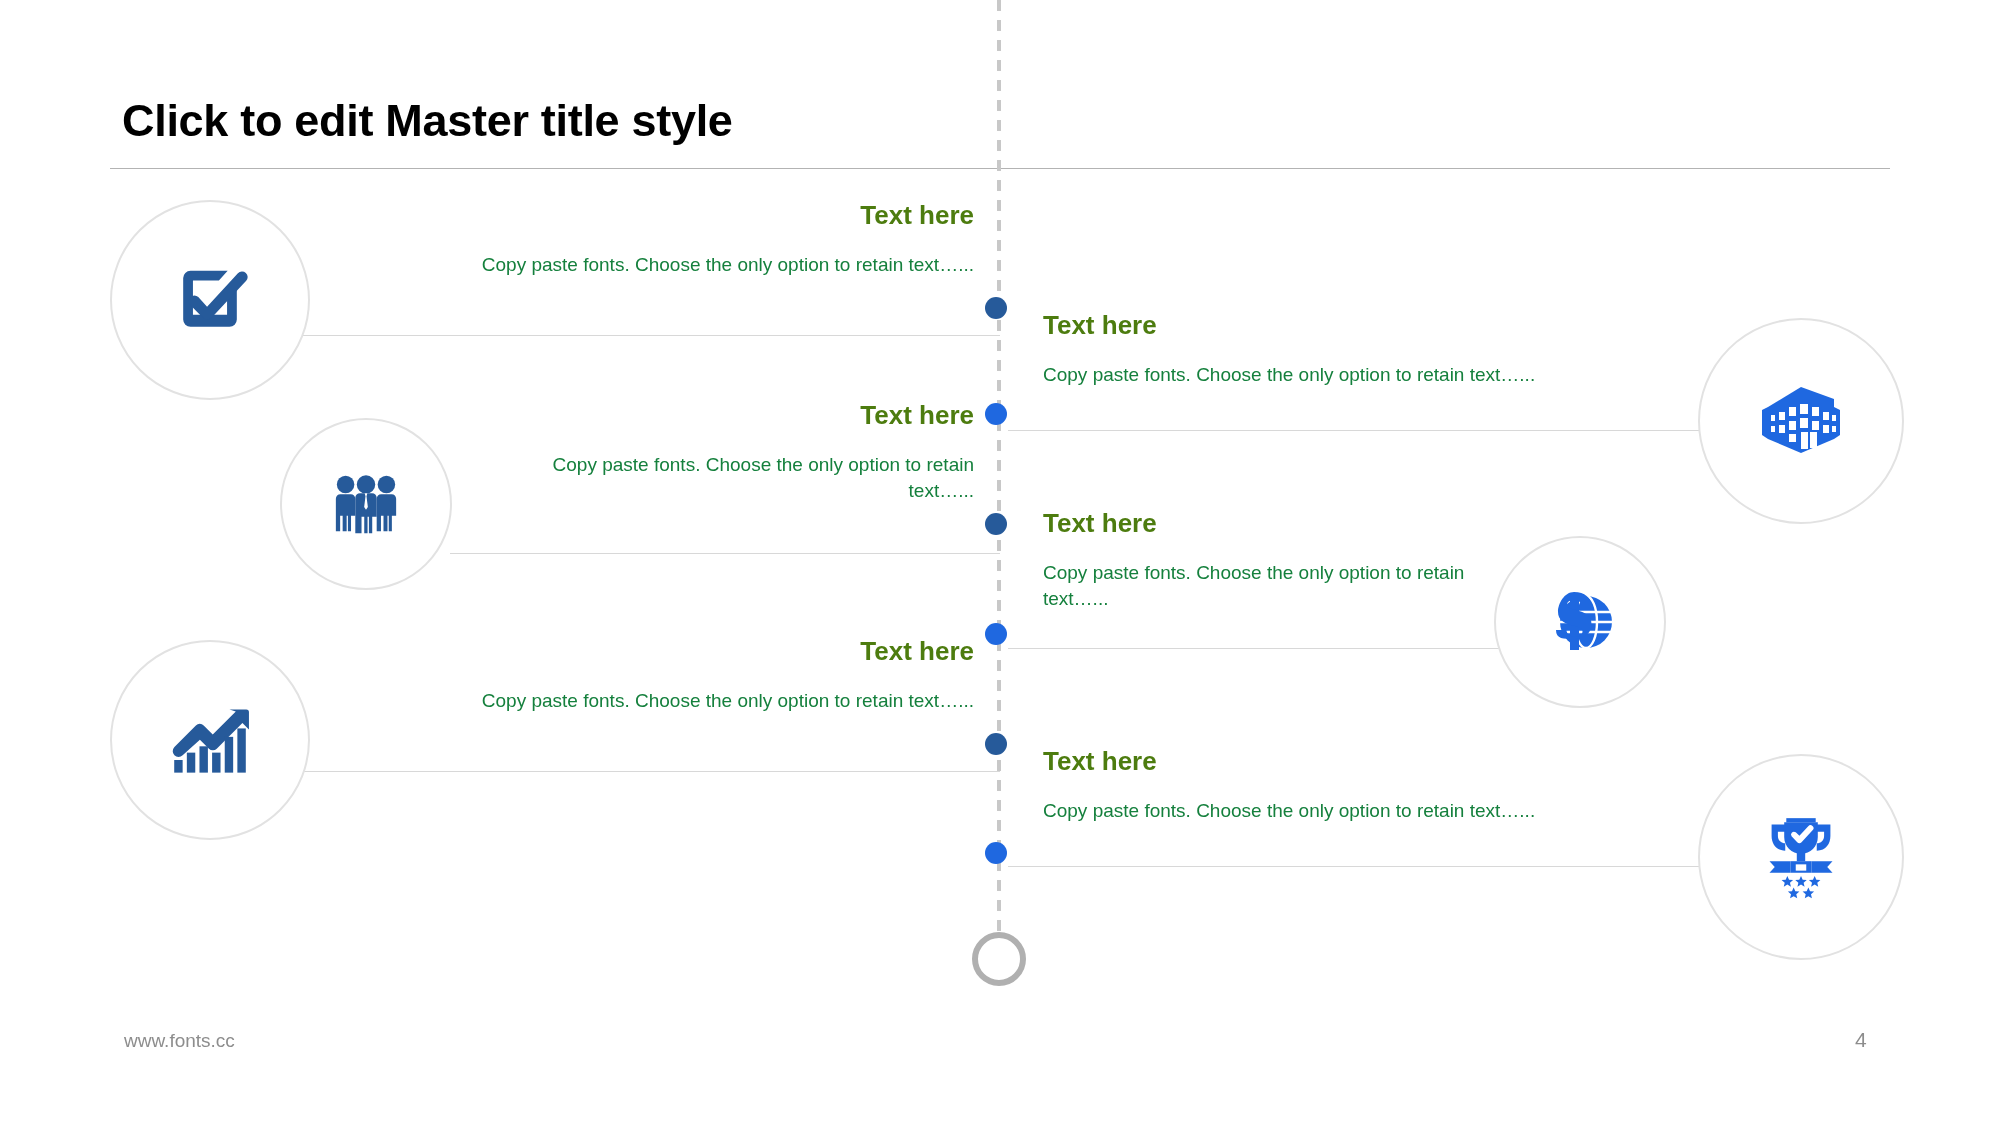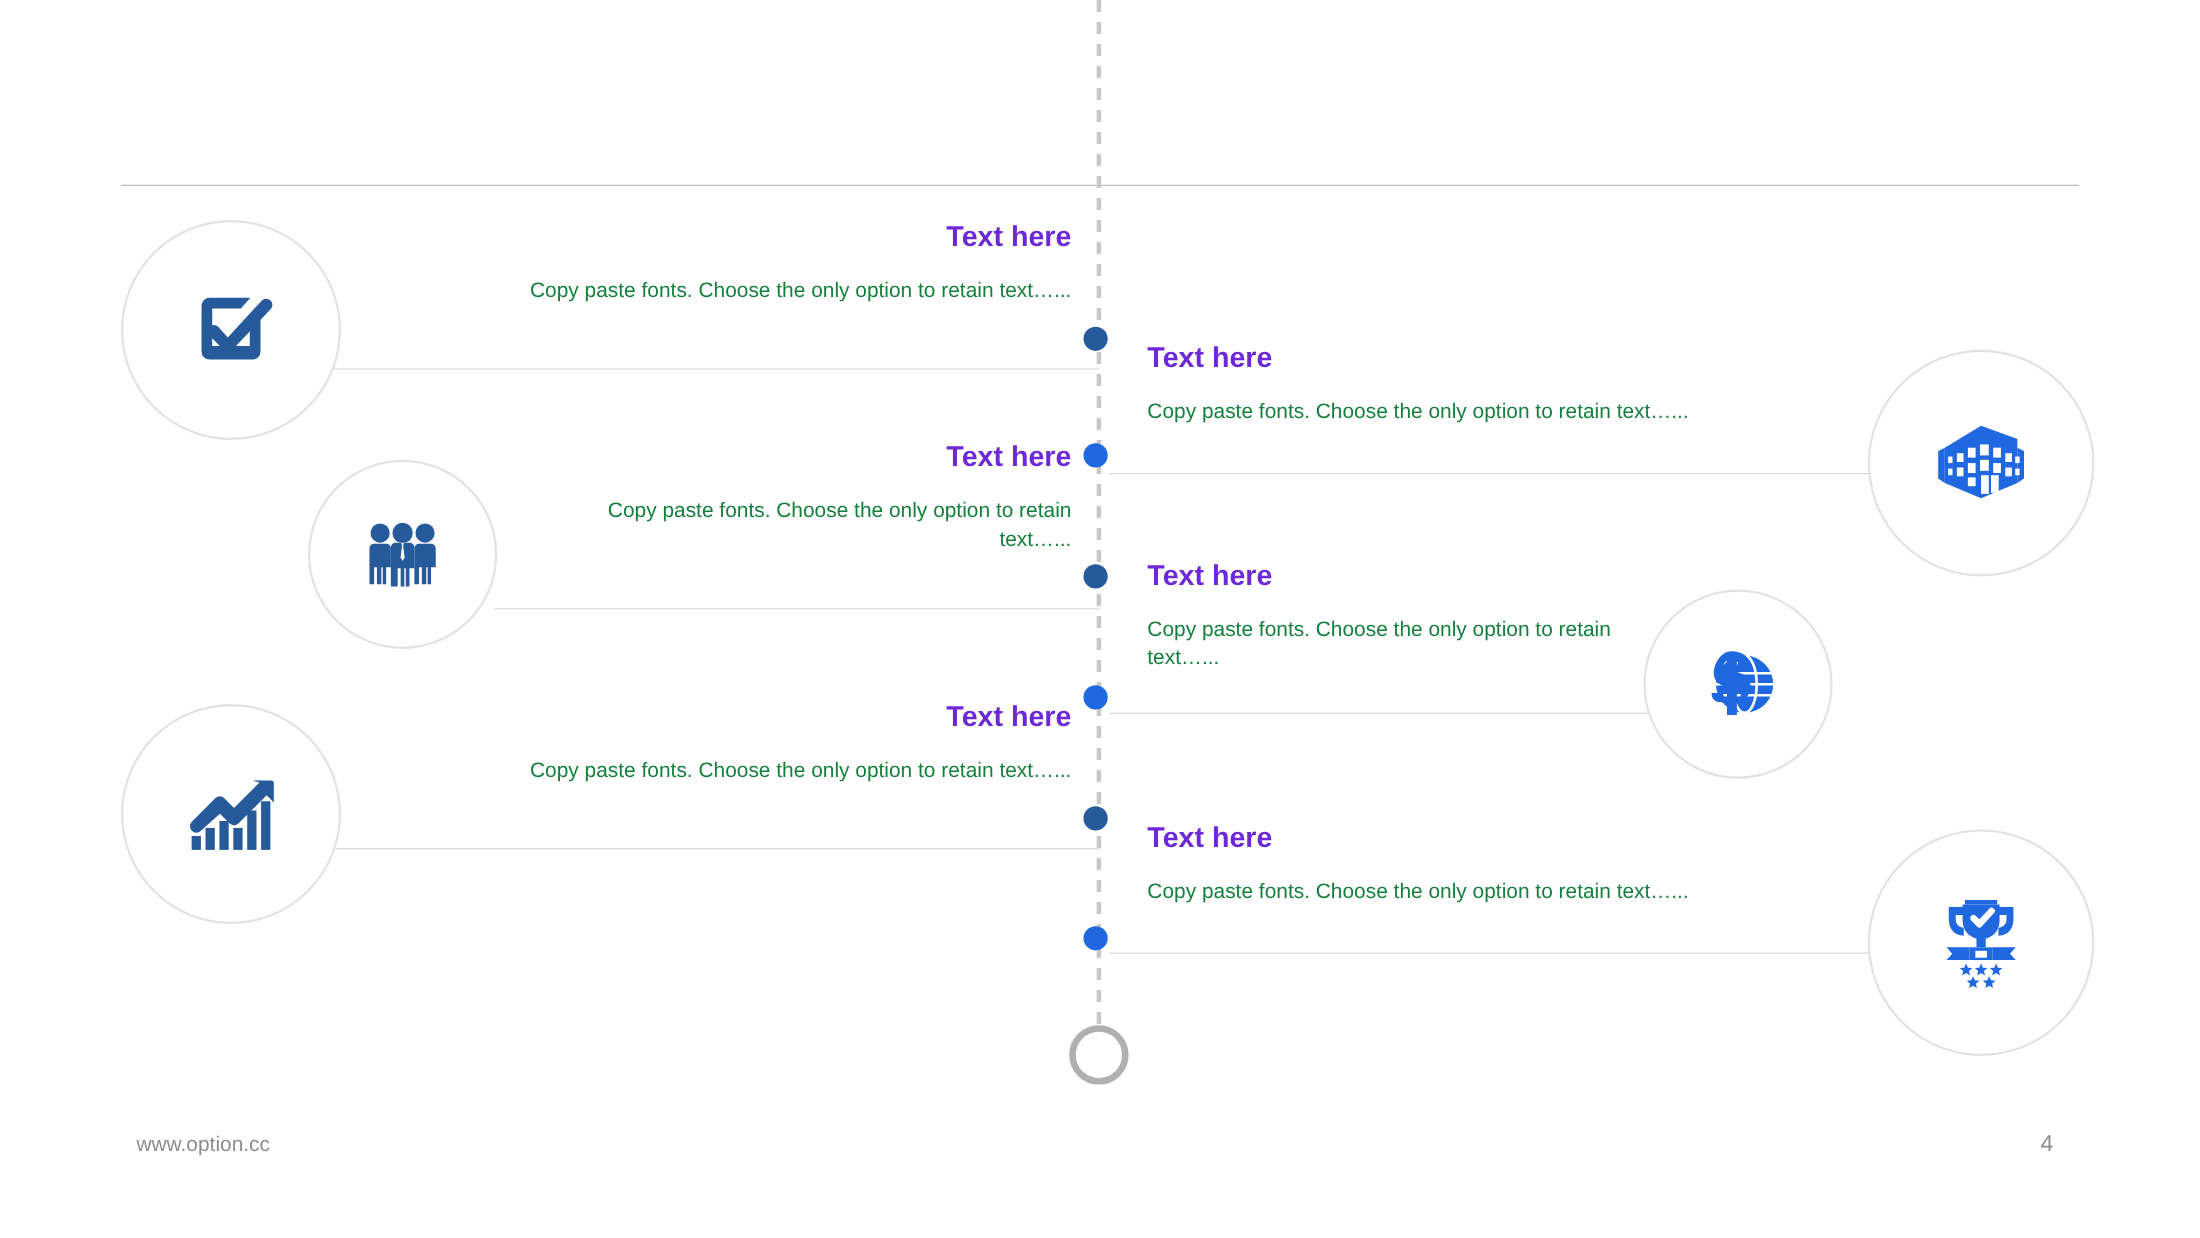--- a/index.html
+++ b/index.html
@@ -40,21 +40,21 @@
   
   .icon-circle {
     position:absolute; border-radius:50%;
     border:2px solid #e2e2e2; background:#ffffff;
     display:flex; align-items:center; justify-content:center;
   }
 
   
   .block { position:absolute; }
   .block .bhead {
-    font-size:26px; font-weight:bold; color:#6d28d9; line-height:1.2;
+    font-size:26px; font-weight:bold; color:#4d7c0f; line-height:1.2;
   }
   .block .bbody {
     font-size:19px; font-weight:normal; color:#15803d;
     line-height:1.38; margin-top:21px;
   }
   .block.right-side { text-align:left; }
   .block.left-side  { text-align:right; }
 
   
   .footer-url {
@@ -66,20 +66,21 @@
     font-size:21px; color:#8d8d8d;
   }
 
   svg { display:block; }
 </style>
 </head>
 <body>
 
 <div class="slide">
 
+  <div class="title">Click to edit Master title style</div>
   <div class="title-rule"></div>
 
   <div class="spine"></div>
   <div class="spine-end"></div>
 
   <div class="node dark" style="left:985px; top:297px; width:22px; height:22px;"></div>
   <div class="node bright" style="left:985px; top:403px; width:22px; height:22px;"></div>
   <div class="node dark" style="left:985px; top:513px; width:22px; height:22px;"></div>
   <div class="node bright" style="left:985px; top:623px; width:22px; height:22px;"></div>
   <div class="node dark" style="left:985px; top:733px; width:22px; height:22px;"></div>
@@ -221,16 +222,16 @@
   <div class="block right-side" style="left:1043px; top:508px; width:455px;">
     <div class="bhead">Text here</div>
     <div class="bbody">Copy paste fonts. Choose the only option to retain text…...</div>
   </div>
 
   <div class="block right-side" style="left:1043px; top:746px; width:640px;">
     <div class="bhead">Text here</div>
     <div class="bbody">Copy paste fonts. Choose the only option to retain text…...</div>
   </div>
 
-  <div class="footer-url">www.option.cc</div>
+  <div class="footer-url">www.fonts.cc</div>
   <div class="page-num">4</div>
 
 </div>
 
 </body></html>

